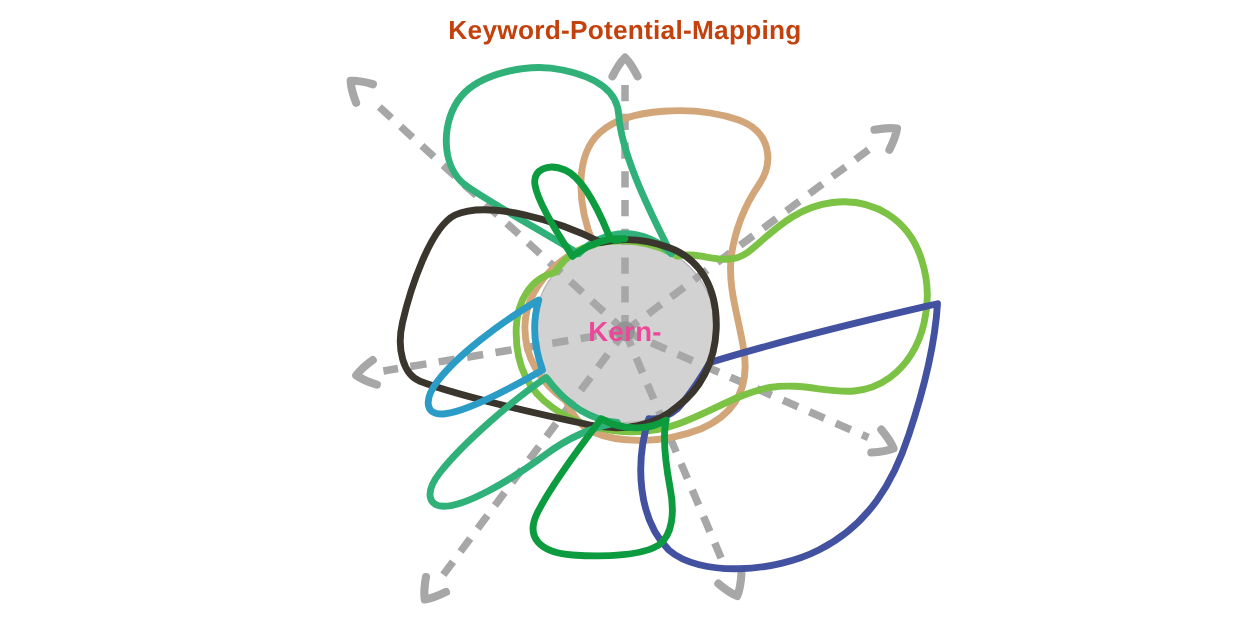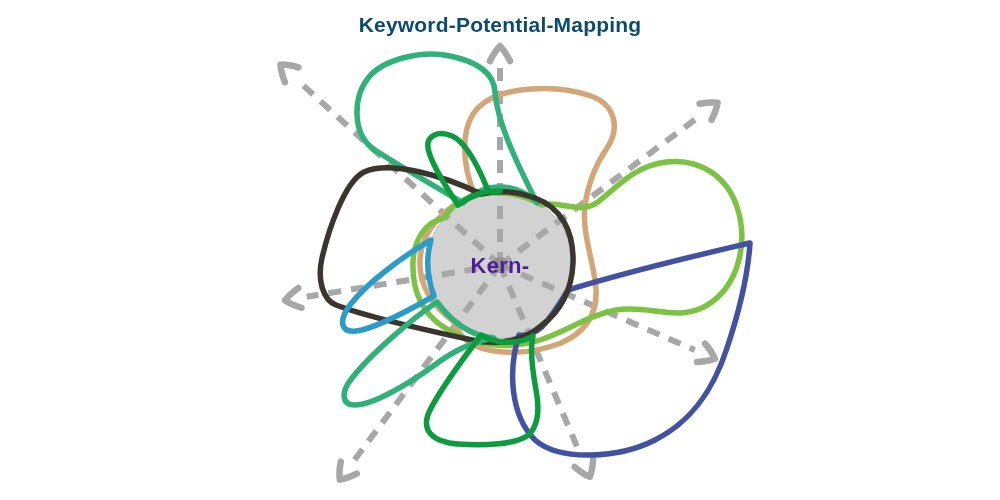--- a/index.html
+++ b/index.html
@@ -5,21 +5,21 @@
   html,body{margin:0;padding:0;}
   body{
     width:1000px;height:500px;position:relative;overflow:hidden;
     background:#ffffff;
     font-family:"Liberation Sans", sans-serif;
   }
   .stage{position:absolute;left:0;top:0;width:1000px;height:500px;}
   svg{position:absolute;left:0;top:0;}
   .title{
     position:absolute;top:13px;left:0;width:1000px;
-    text-align:center;font-size:21px;font-weight:bold;color:#0c4a6e;
+    text-align:center;font-size:21px;font-weight:bold;color:#c2410c;
     letter-spacing:0.2px;
   }
   .center-label{
     position:absolute;left:500px;top:266px;transform:translate(-50%,-50%);
     text-align:center;font-weight:bold;font-size:22px;line-height:1.18;
     color:#7a7a7a;letter-spacing:0.3px;white-space:nowrap;
   }
   .center-label span{display:block;}
 </style>
 </head>
@@ -47,16 +47,16 @@
       <path d="M 519 335 C 508 370 510 415 535 440 C 560 462 620 458 655 440 C 695 420 715 385 727 348 C 738 315 748 275 750 243 C 720 250 640 268 568 290 C 560 303 553 315 542 327 C 535 333 527 336 519 335 Z" fill="none" stroke="#4351a1" stroke-width="5.5" stroke-linecap="round" stroke-linejoin="round"></path>
       <path d="M 463 203 C 430 183 392 162 372 148 C 352 132 353 96 369 77 C 384 59 422 50 450 56 C 479 62 494 74 495 92 C 497 120 514 158 537 203 C 528 193 514 187 500 187 C 486 187 472 193 463 203 Z" fill="none" stroke="#2fb179" stroke-width="5.5" stroke-linecap="round" stroke-linejoin="round"></path>
       <path d="M 481 194 C 445 176 390 160 364 172 C 344 182 328 232 322 258 C 317 280 323 300 336 305 C 365 316 425 330 472 340 C 500 346 525 340 542 325 C 560 312 572 290 573 263 C 574 230 560 207 535 198 C 516 191 498 190 481 194 Z" fill="none" stroke="#3b362d" stroke-width="5.5" stroke-linecap="round" stroke-linejoin="round"></path>
       <path d="M 458 205 C 444 184 430 160 428 148 C 426 136 438 130 452 136 C 466 142 478 166 487 188 C 491 196 496 190 500 191 C 485 190 470 196 458 205 Z" fill="none" stroke="#0c9b3e" stroke-width="5.5" stroke-linecap="round" stroke-linejoin="round"></path>
       <path d="M 431 240 C 400 258 365 285 350 305 C 338 321 341 333 356 331 C 374 329 406 312 434 296 C 427 277 426 257 431 240 Z" fill="none" stroke="#2a9cc6" stroke-width="5.5" stroke-linecap="round" stroke-linejoin="round"></path>
       <path d="M 437 302 C 410 320 370 355 352 378 C 340 393 342 405 355 405 C 372 405 406 386 436 364 C 452 352 472 342 494 338 C 470 336 451 321 437 302 Z" fill="none" stroke="#2fb179" stroke-width="5.5" stroke-linecap="round" stroke-linejoin="round"></path>
       <path d="M 481 335 C 462 360 440 390 430 410 C 420 430 432 442 458 444 C 486 446 515 444 527 436 C 538 428 540 410 536 390 C 532 368 530 348 533 336 C 522 343 500 346 481 335 Z" fill="none" stroke="#0c9b3e" stroke-width="5.5" stroke-linecap="round" stroke-linejoin="round"></path>
       <circle cx="500" cy="265" r="8" fill="#949494"></circle>
     </svg>
   <div class="title">Keyword-Potential-Mapping</div>
-  <div class="center-label" style="color: #4c1d95;">
+  <div class="center-label" style="color: #ec4899;">
     <span>Kern-</span>
   </div>
 </div>
 
 </body></html>

